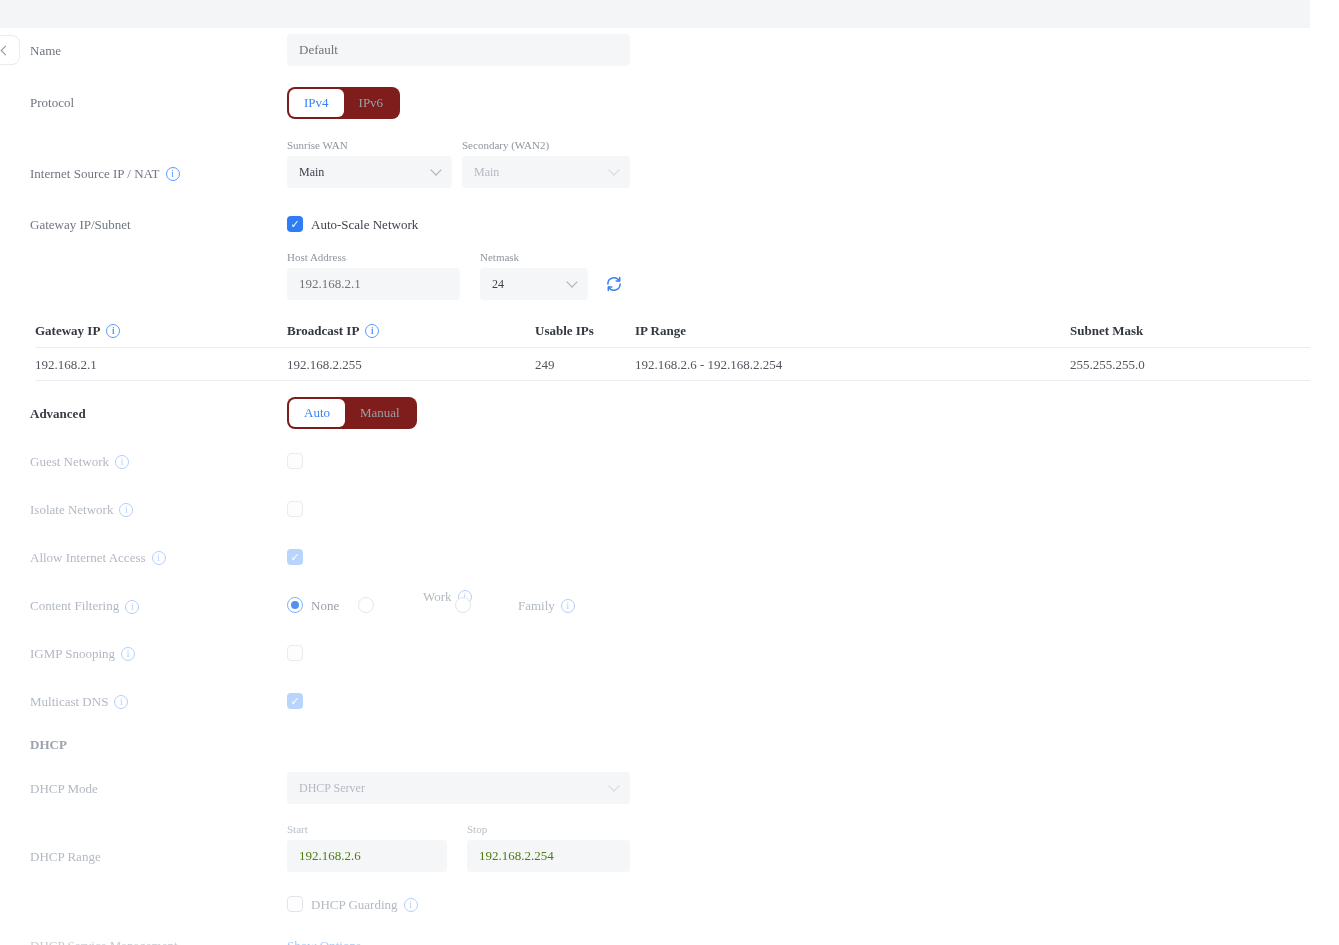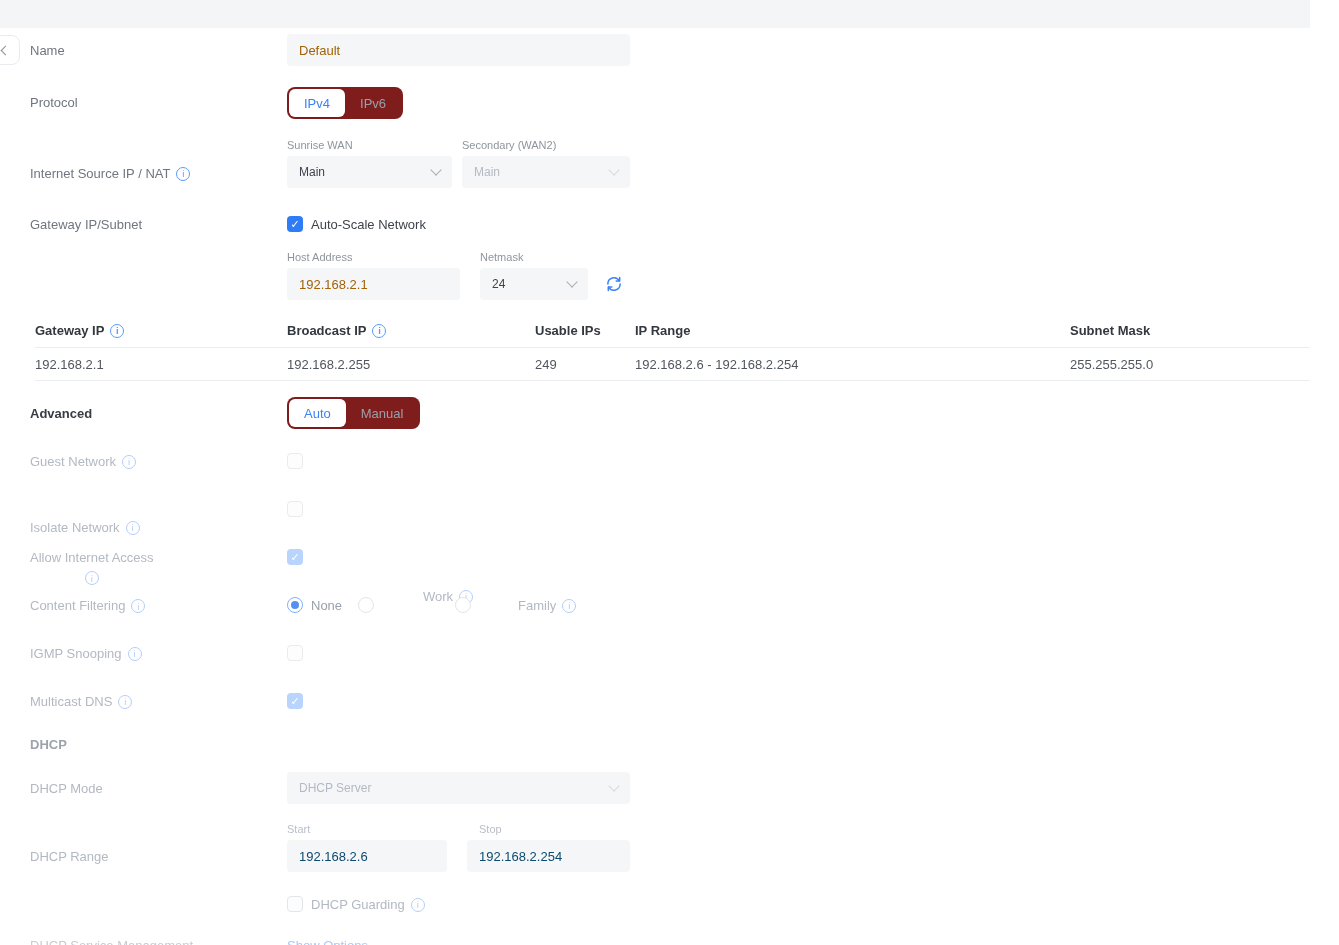--- a/index.html
+++ b/index.html
@@ -3,21 +3,21 @@
 <meta charset="utf-8">
 <style>
   * { box-sizing: border-box; }
   html, body { margin: 0; padding: 0; }
   body {
     font-family: "Liberation Sans", sans-serif;
     background: #ffffff;
     width: 1339px; height: 945px;
     overflow: hidden;
   }
-  .stage { position: relative; width: 1310px; height: 945px; overflow: hidden; background: #fff; }
+  .stage { position: relative; width: 1310px; height: 945px; overflow: hidden; background: #fff; font-family: Liberation Serif, serif; }
   .abs { position: absolute; }
 
   .topbar { left: 0; top: 0; width: 1339px; height: 28px; background: #f4f5f6; }
 
   .back-btn {
     left: -14px; top: 35px; width: 34px; height: 30px;
     background: #fff; border: 1px solid #e9ebee; border-radius: 8px;
     display: flex; align-items: center; justify-content: flex-end; padding-right: 10px;
     cursor: pointer;
   }
@@ -25,24 +25,24 @@
 
   .lbl { font-size: 13px; color: #70767f; display: flex; align-items: center; gap: 6px; white-space: nowrap; }
   .lbl.dis { color: #b3b9c2; }
   .lbl.bold { font-weight: 700; color: #383c43; }
   .lbl.bold.dis { color: #9da3ac; }
   .sm { font-size: 11px; color: #8f959e; white-space: nowrap; }
   .sm.dis { color: #bac0c8; }
 
   .field {
     background: #f5f6f8; border: 0; border-radius: 4px; height: 32px;
-    padding: 0 12px; font-size: 13px; color: #a16207; font-family: inherit;
+    padding: 0 12px; font-size: 13px; color: #737373; font-family: inherit;
     outline: none;
   }
-  .field.dis { color: #0c4a6e; }
+  .field.dis { color: #4d7c0f; }
 
   .select {
     background: #f5f6f8; border-radius: 4px; height: 32px; padding: 0 12px;
     display: flex; align-items: center; justify-content: space-between;
     font-size: 12px; color: #3e434b; cursor: pointer;
   }
   .select.dis { color: #b4bac3; cursor: default; }
   .chev-down { width: 8px; height: 8px; border-right: 1.4px solid #a9aeb6; border-bottom: 1.4px solid #a9aeb6; transform: rotate(45deg); margin-top: -5px; flex: none; }
   .chev-down.dis { border-color: #d6dade; }
 
@@ -165,27 +165,27 @@
     <div class="seg sel">Auto</div>
     <div class="seg">Manual</div>
   </div>
 
   <div class="abs lbl dis" style="left:30px; top:454px;">
     <span>Guest Network</span>
     <span class="info dis"></span>
   </div>
   <div class="abs cb off" style="left:287px; top:453px;"></div>
 
-  <div class="abs lbl dis" style="left:30px; top:520px;text-align:right;">
+  <div class="abs lbl dis" style="left:30px; top:502px;text-align:right;">
     <span>Isolate Network</span>
     <span class="info dis"></span>
   </div>
   <div class="abs cb off" style="left:287px; top:501px;"></div>
 
-  <div class="abs lbl dis" style="left:30px; top:550px;flex-direction:column;">
+  <div class="abs lbl dis" style="left:30px; top:550px;">
     <span>Allow Internet Access</span>
     <span class="info dis"></span>
   </div>
   <div class="abs cb on dis" style="left:287px; top:549px;"></div>
 
   <div class="abs lbl dis" style="left:30px; top:598px;align-items:flex-end;">
     <span>Content Filtering</span>
     <span class="info dis"></span>
   </div>
   <div class="abs radio sel" style="left:287px; top:597px;"></div>
@@ -215,21 +215,21 @@
 
   <div class="abs lbl bold dis" style="left:30px; top:737px;">DHCP</div>
 
   <div class="abs lbl dis" style="left:30px; top:781px;">DHCP Mode</div>
   <div class="abs select dis" style="left:287px; top:772px; width:343px;">
     <span>DHCP Server</span>
     <span class="chev-down dis"></span>
   </div>
 
   <div class="abs sm dis" style="left:287px; top:823px;">Start</div>
-  <div class="abs sm dis" style="left:467px; top:823px;margin-left:12px;">Stop</div>
+  <div class="abs sm dis" style="left:467px; top:823px;">Stop</div>
   <div class="abs lbl dis" style="left:30px; top:849px;">DHCP Range</div>
   <input class="abs field dis" style="left: 287px; top: 840px; width: 160px;" value="192.168.2.6">
   <input class="abs field dis" style="left: 467px; top: 840px; width: 163px;" value="192.168.2.254">
 
   <div class="abs cb off darker" style="left:287px; top:896px;"></div>
   <div class="abs lbl dis" style="left:311px; top:897px;">
     <span>DHCP Guarding</span>
     <span class="info dis"></span>
   </div>
 

